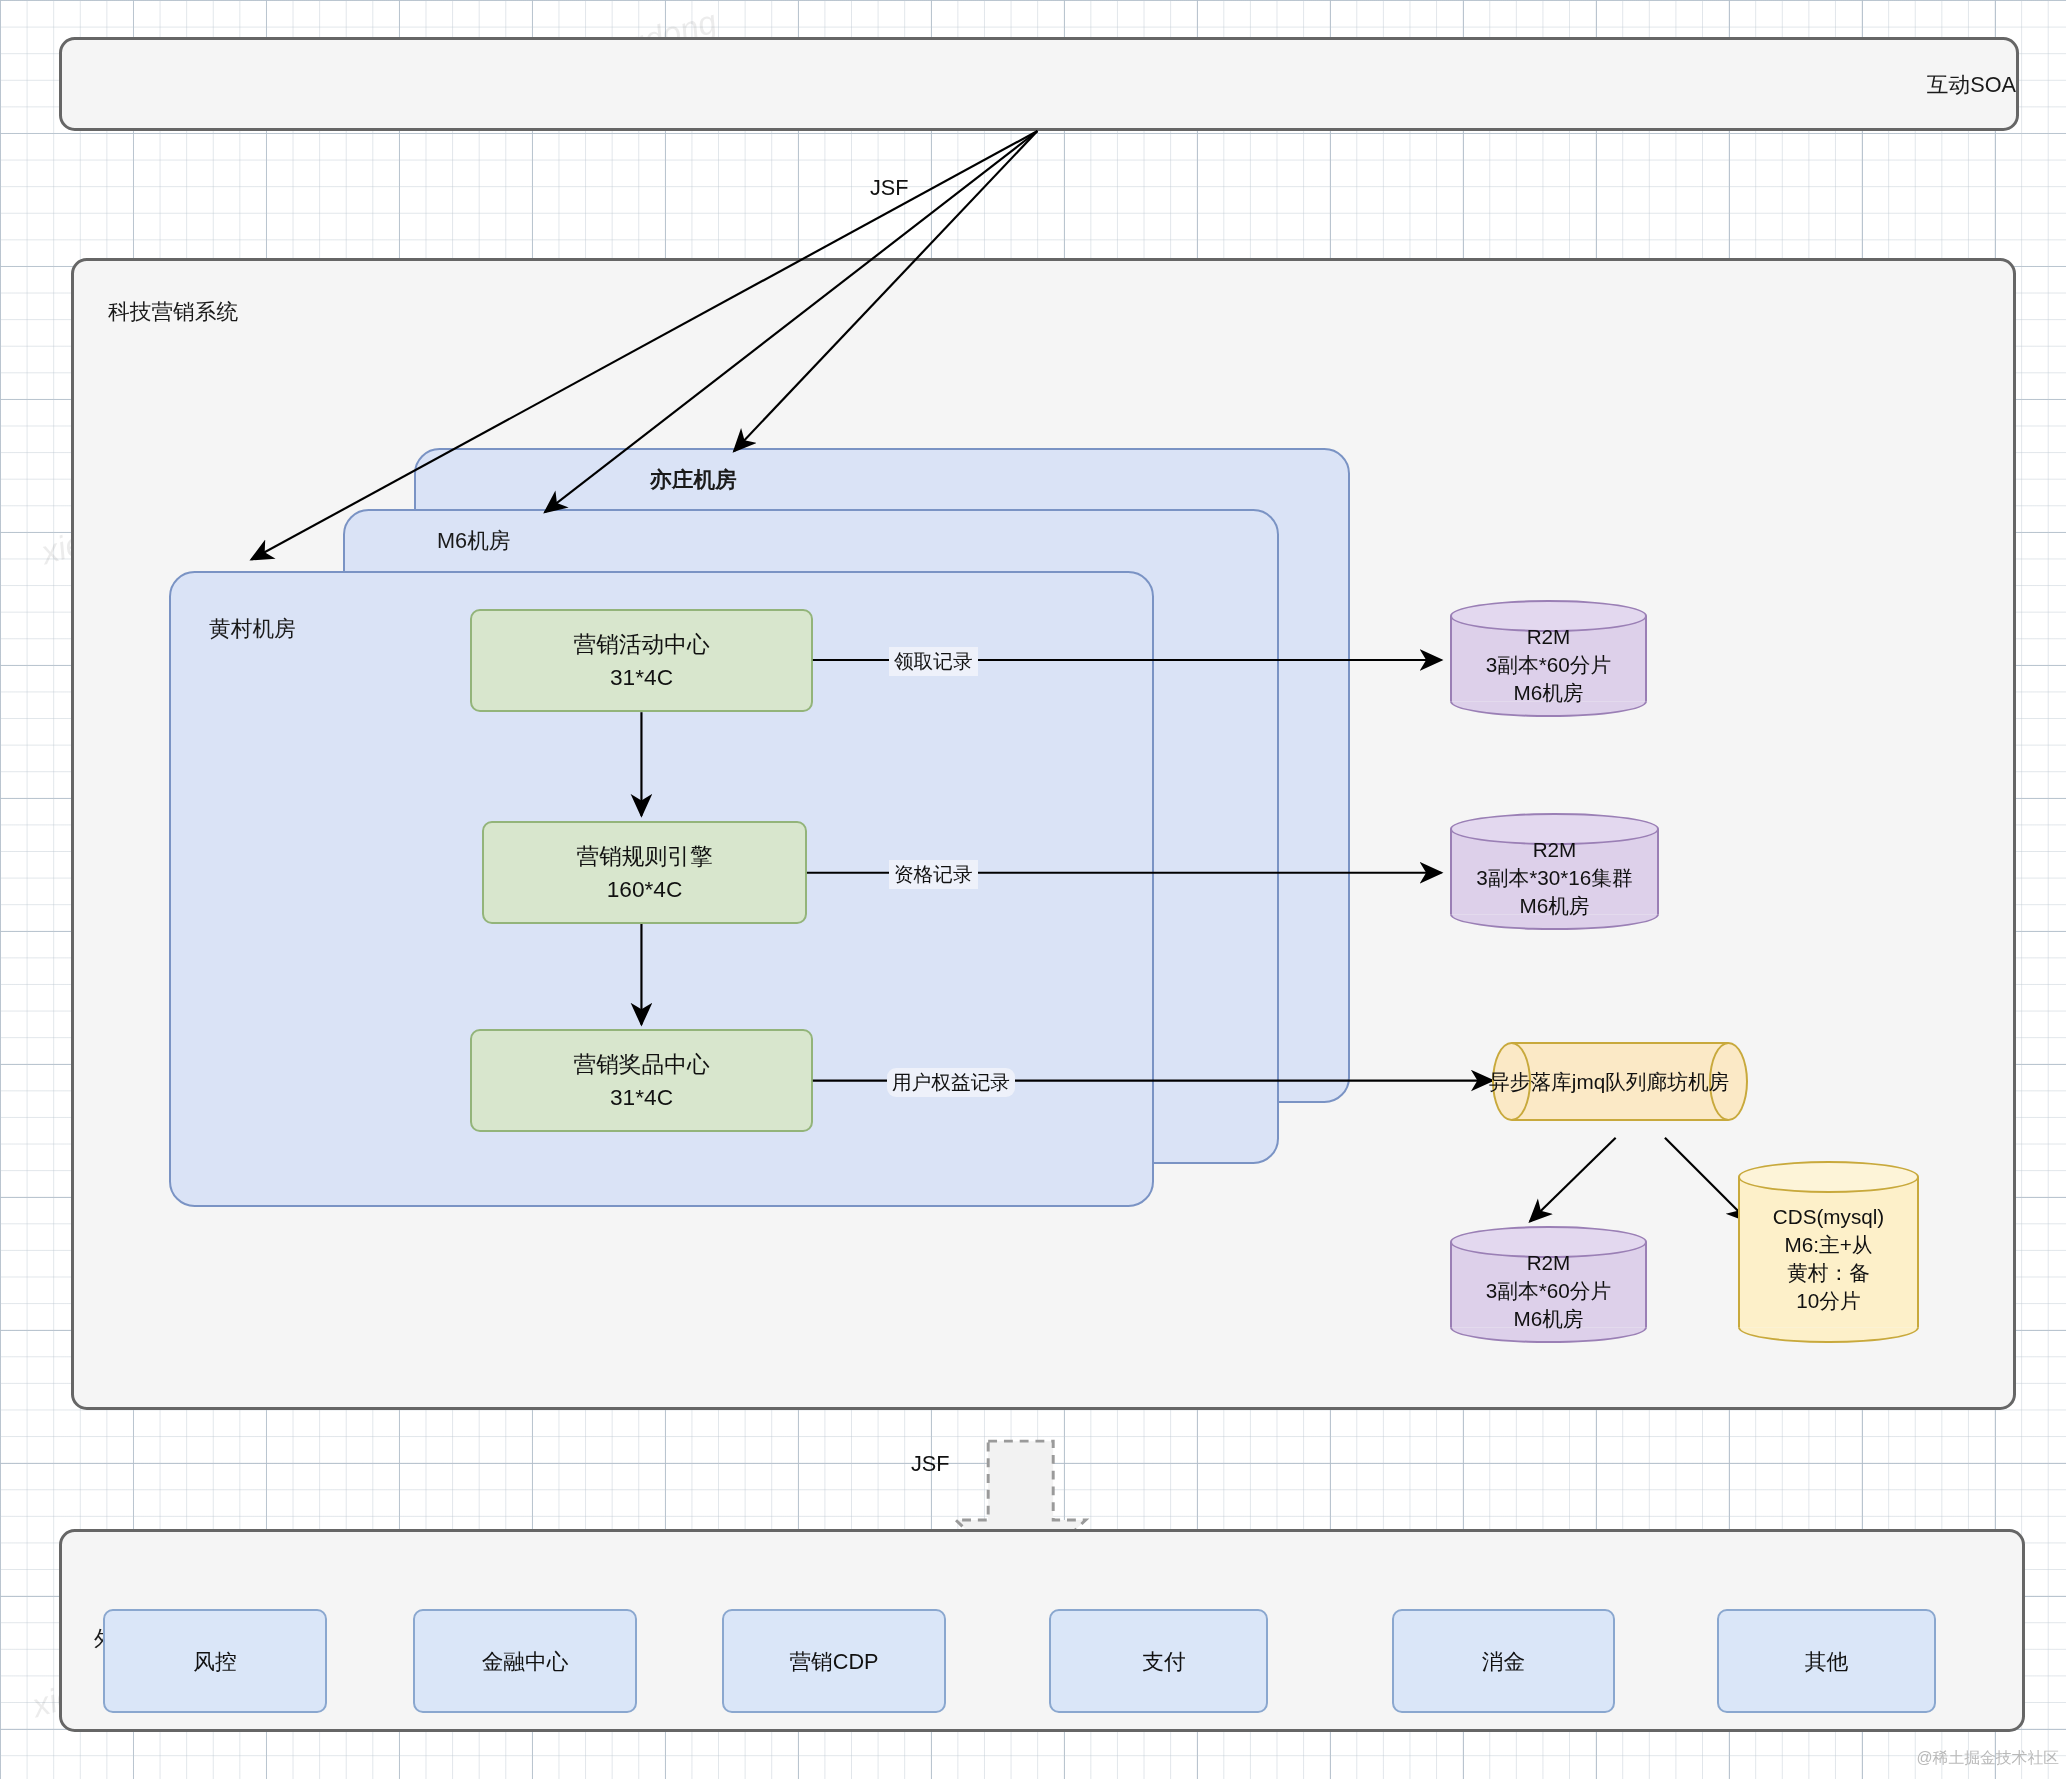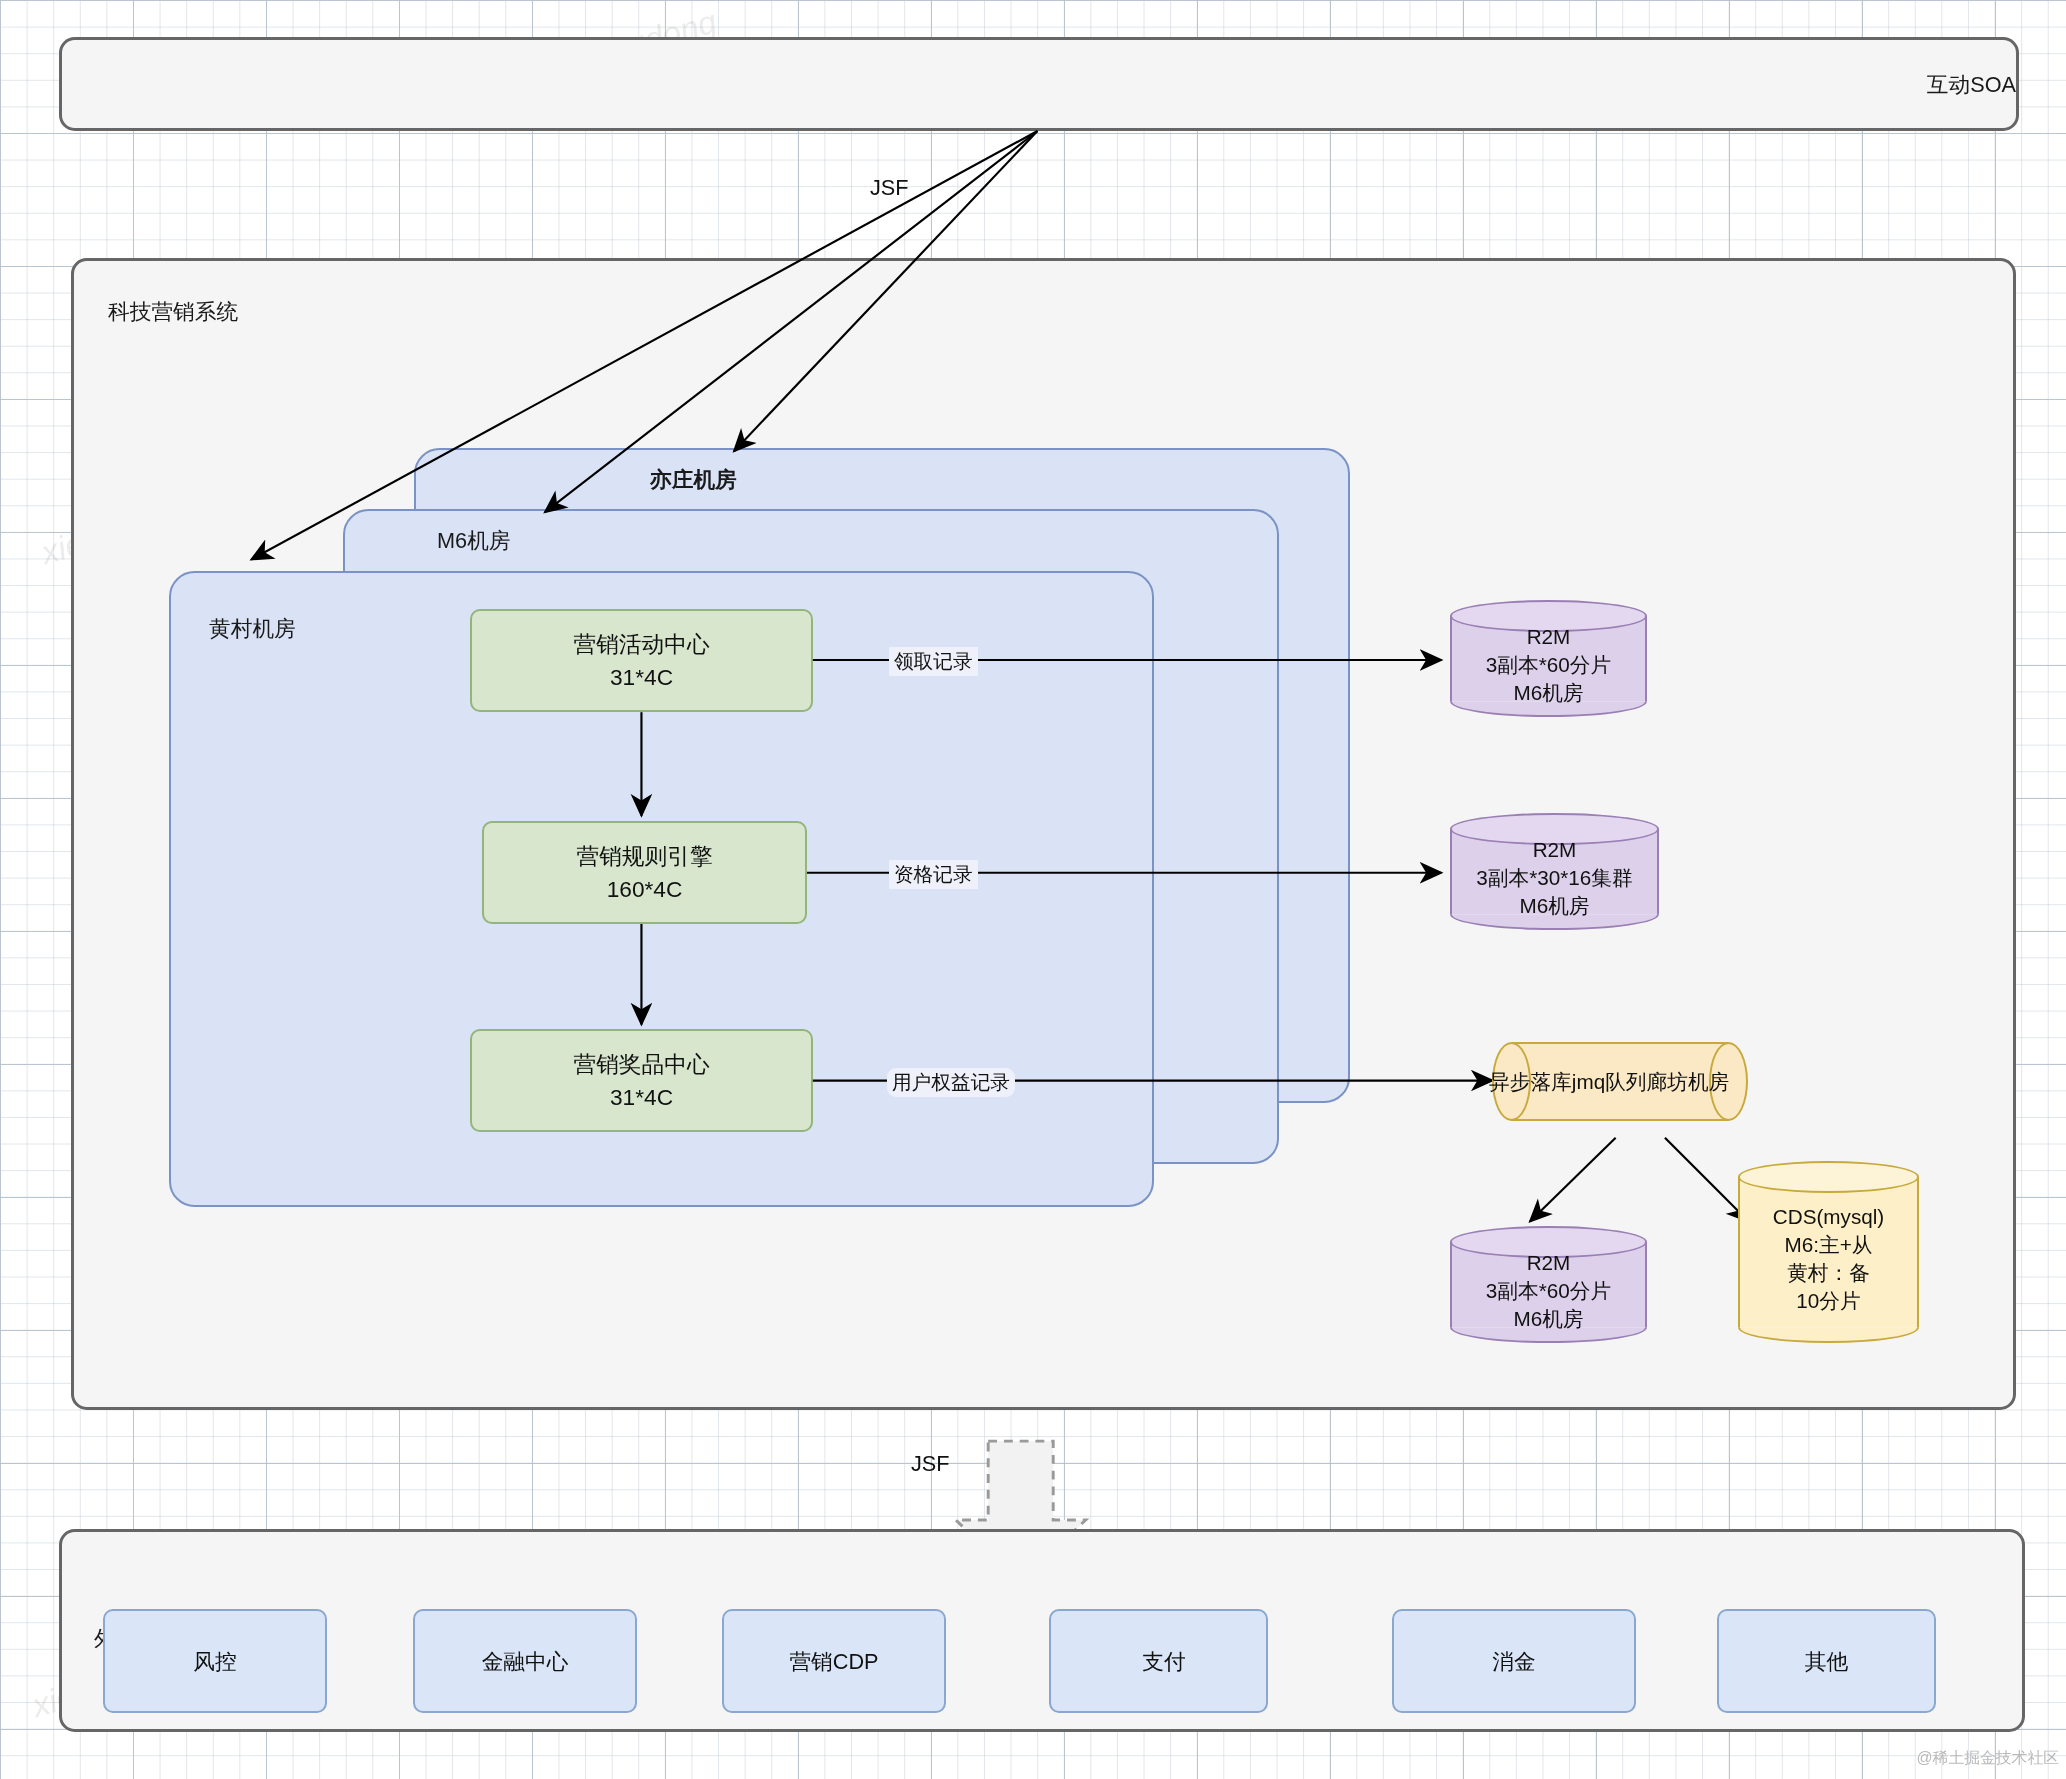--- a/index.html
+++ b/index.html
@@ -266,21 +266,21 @@
 </div>
 <div class="ext-box" style="left:413px;top:1609px;width:224px;height:104px;">
   <span>金融中心</span>
 </div>
 <div class="ext-box" style="left:722px;top:1609px;width:224px;height:104px;">
   <span>营销CDP</span>
 </div>
 <div class="ext-box" style="left:1049px;top:1609px;width:219px;height:104px;padding-left:11px;">
   <span>支付</span>
 </div>
-<div class="ext-box" style="left:1392px;top:1609px;width:244px;height:104px;">
+<div class="ext-box" style="left:1392px;top:1609px;width:223px;height:104px;">
   <span>消金</span>
 </div>
 <div class="ext-box" style="left:1717px;top:1609px;width:219px;height:104px;">
   <span>其他</span>
 </div>
 
 <div class="credit">@稀土掘金技术社区</div>
 
 
 </body></html>

